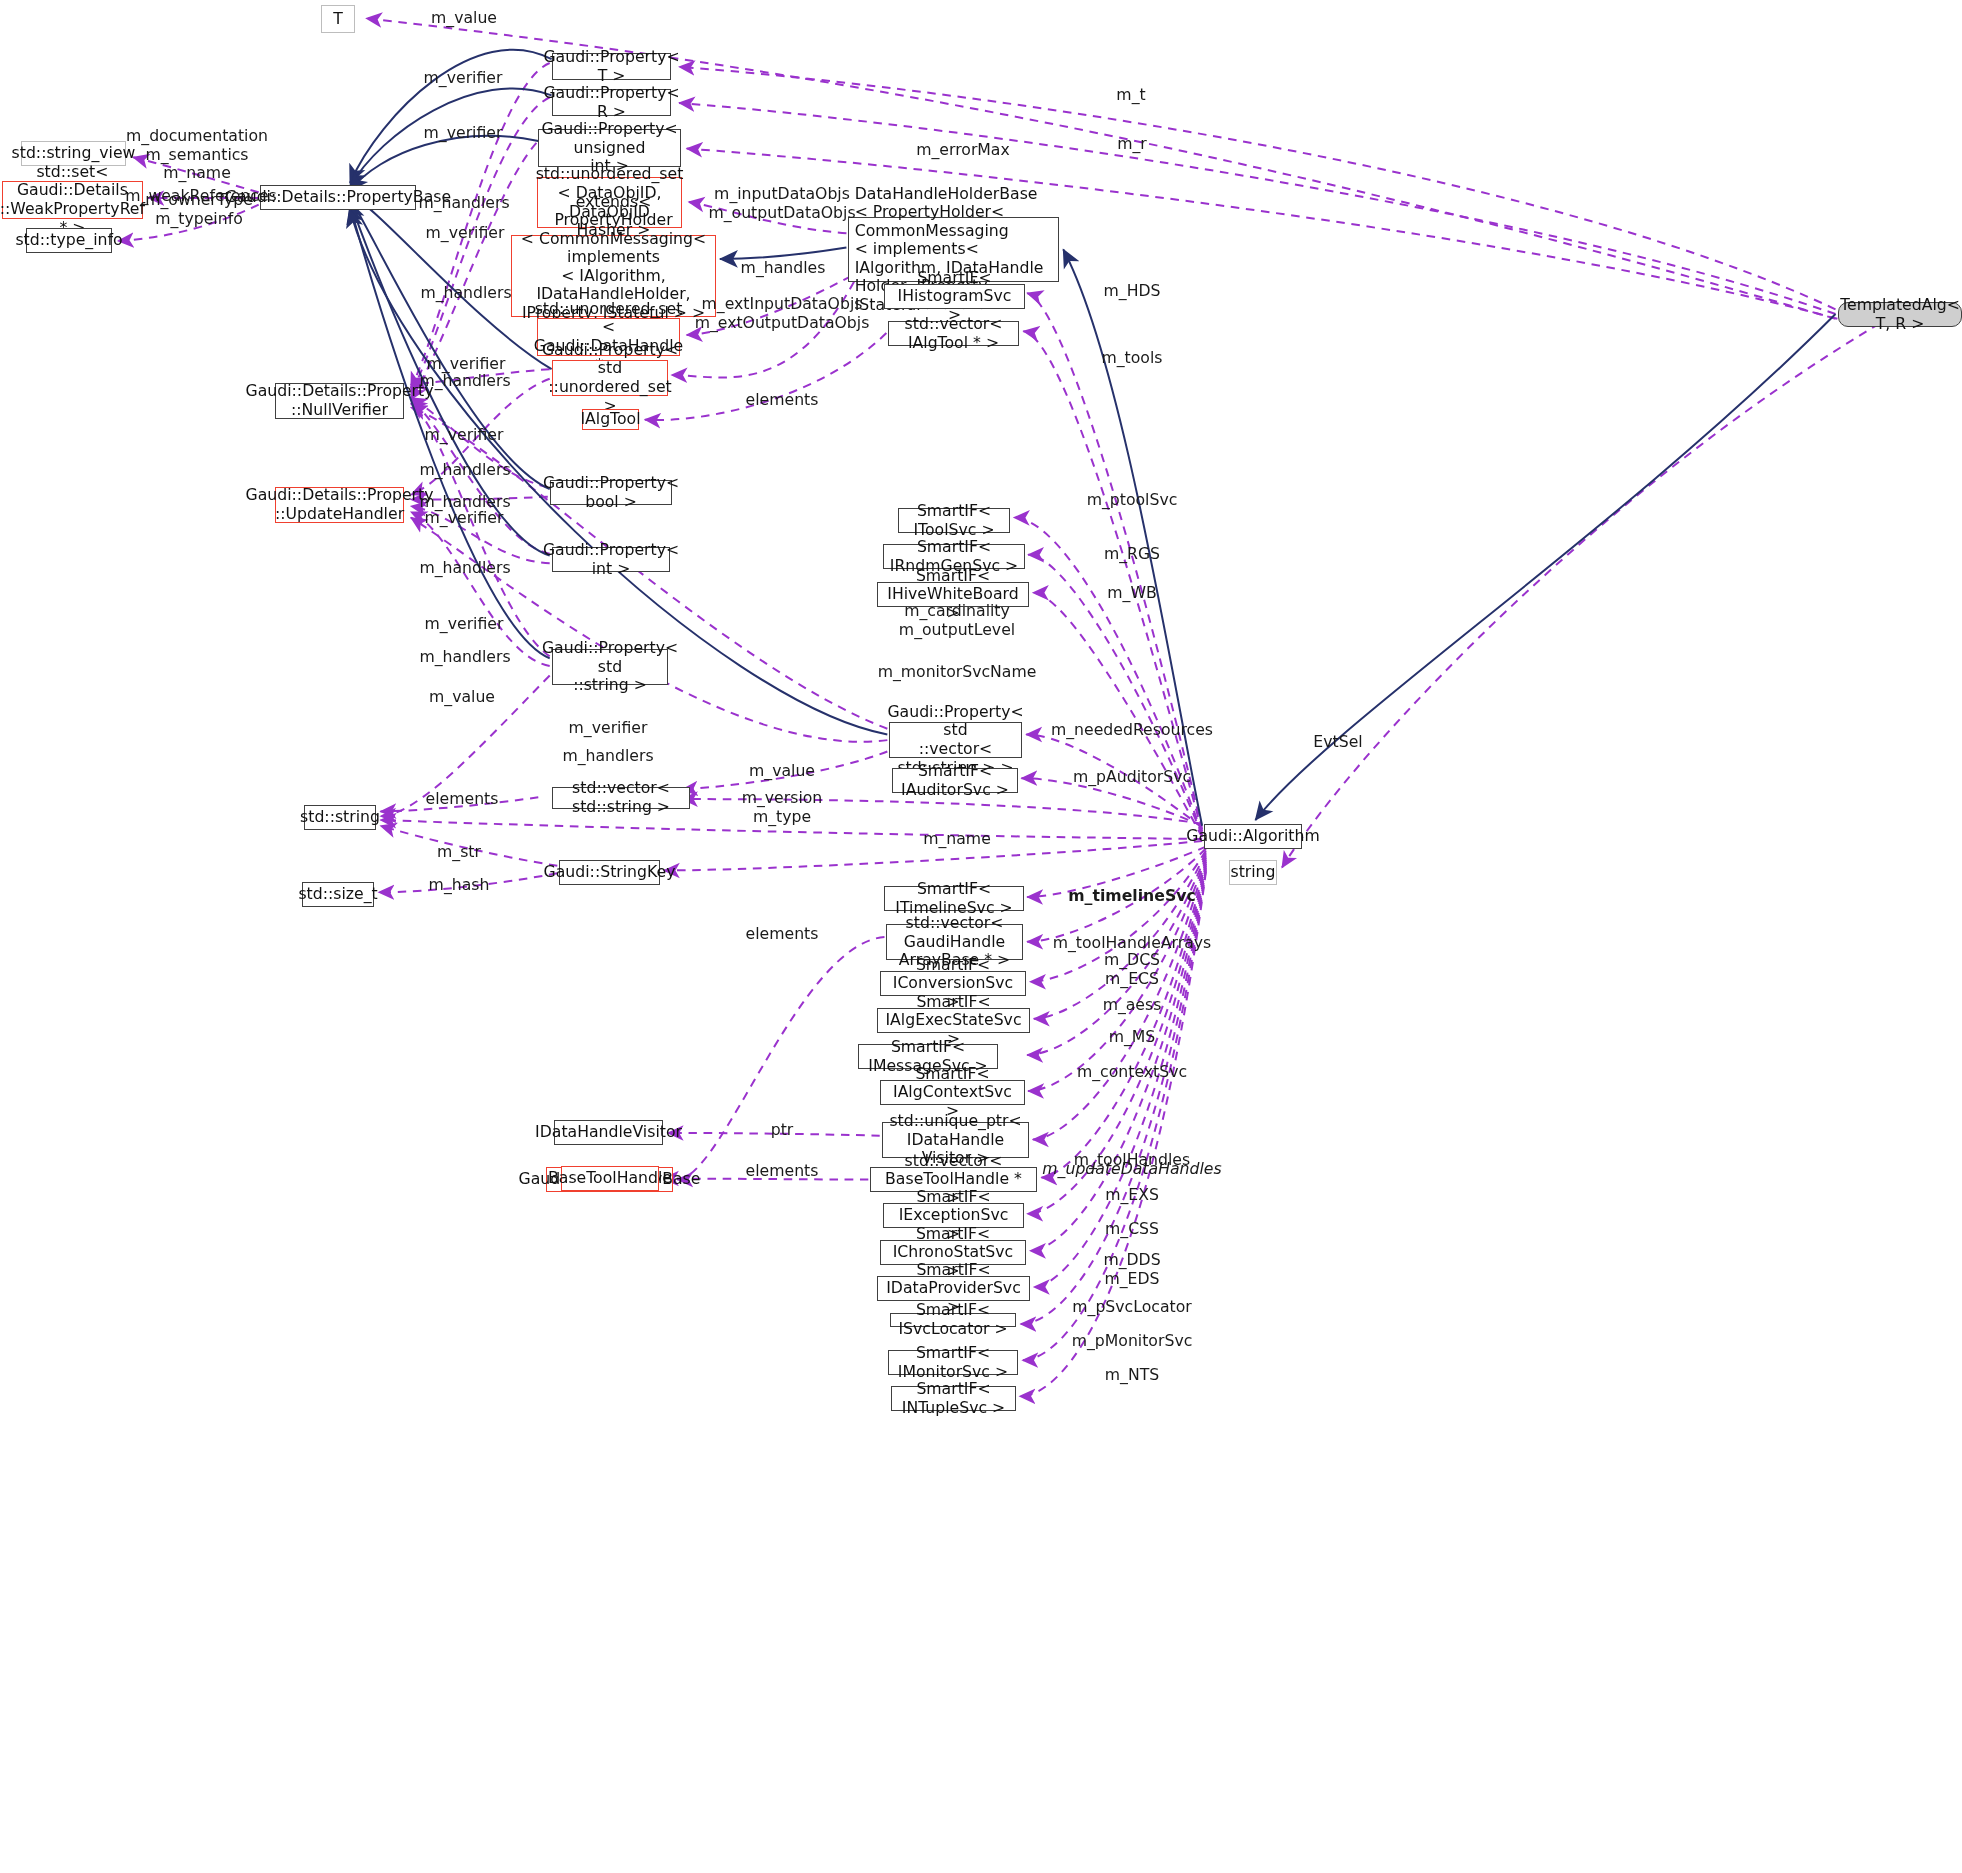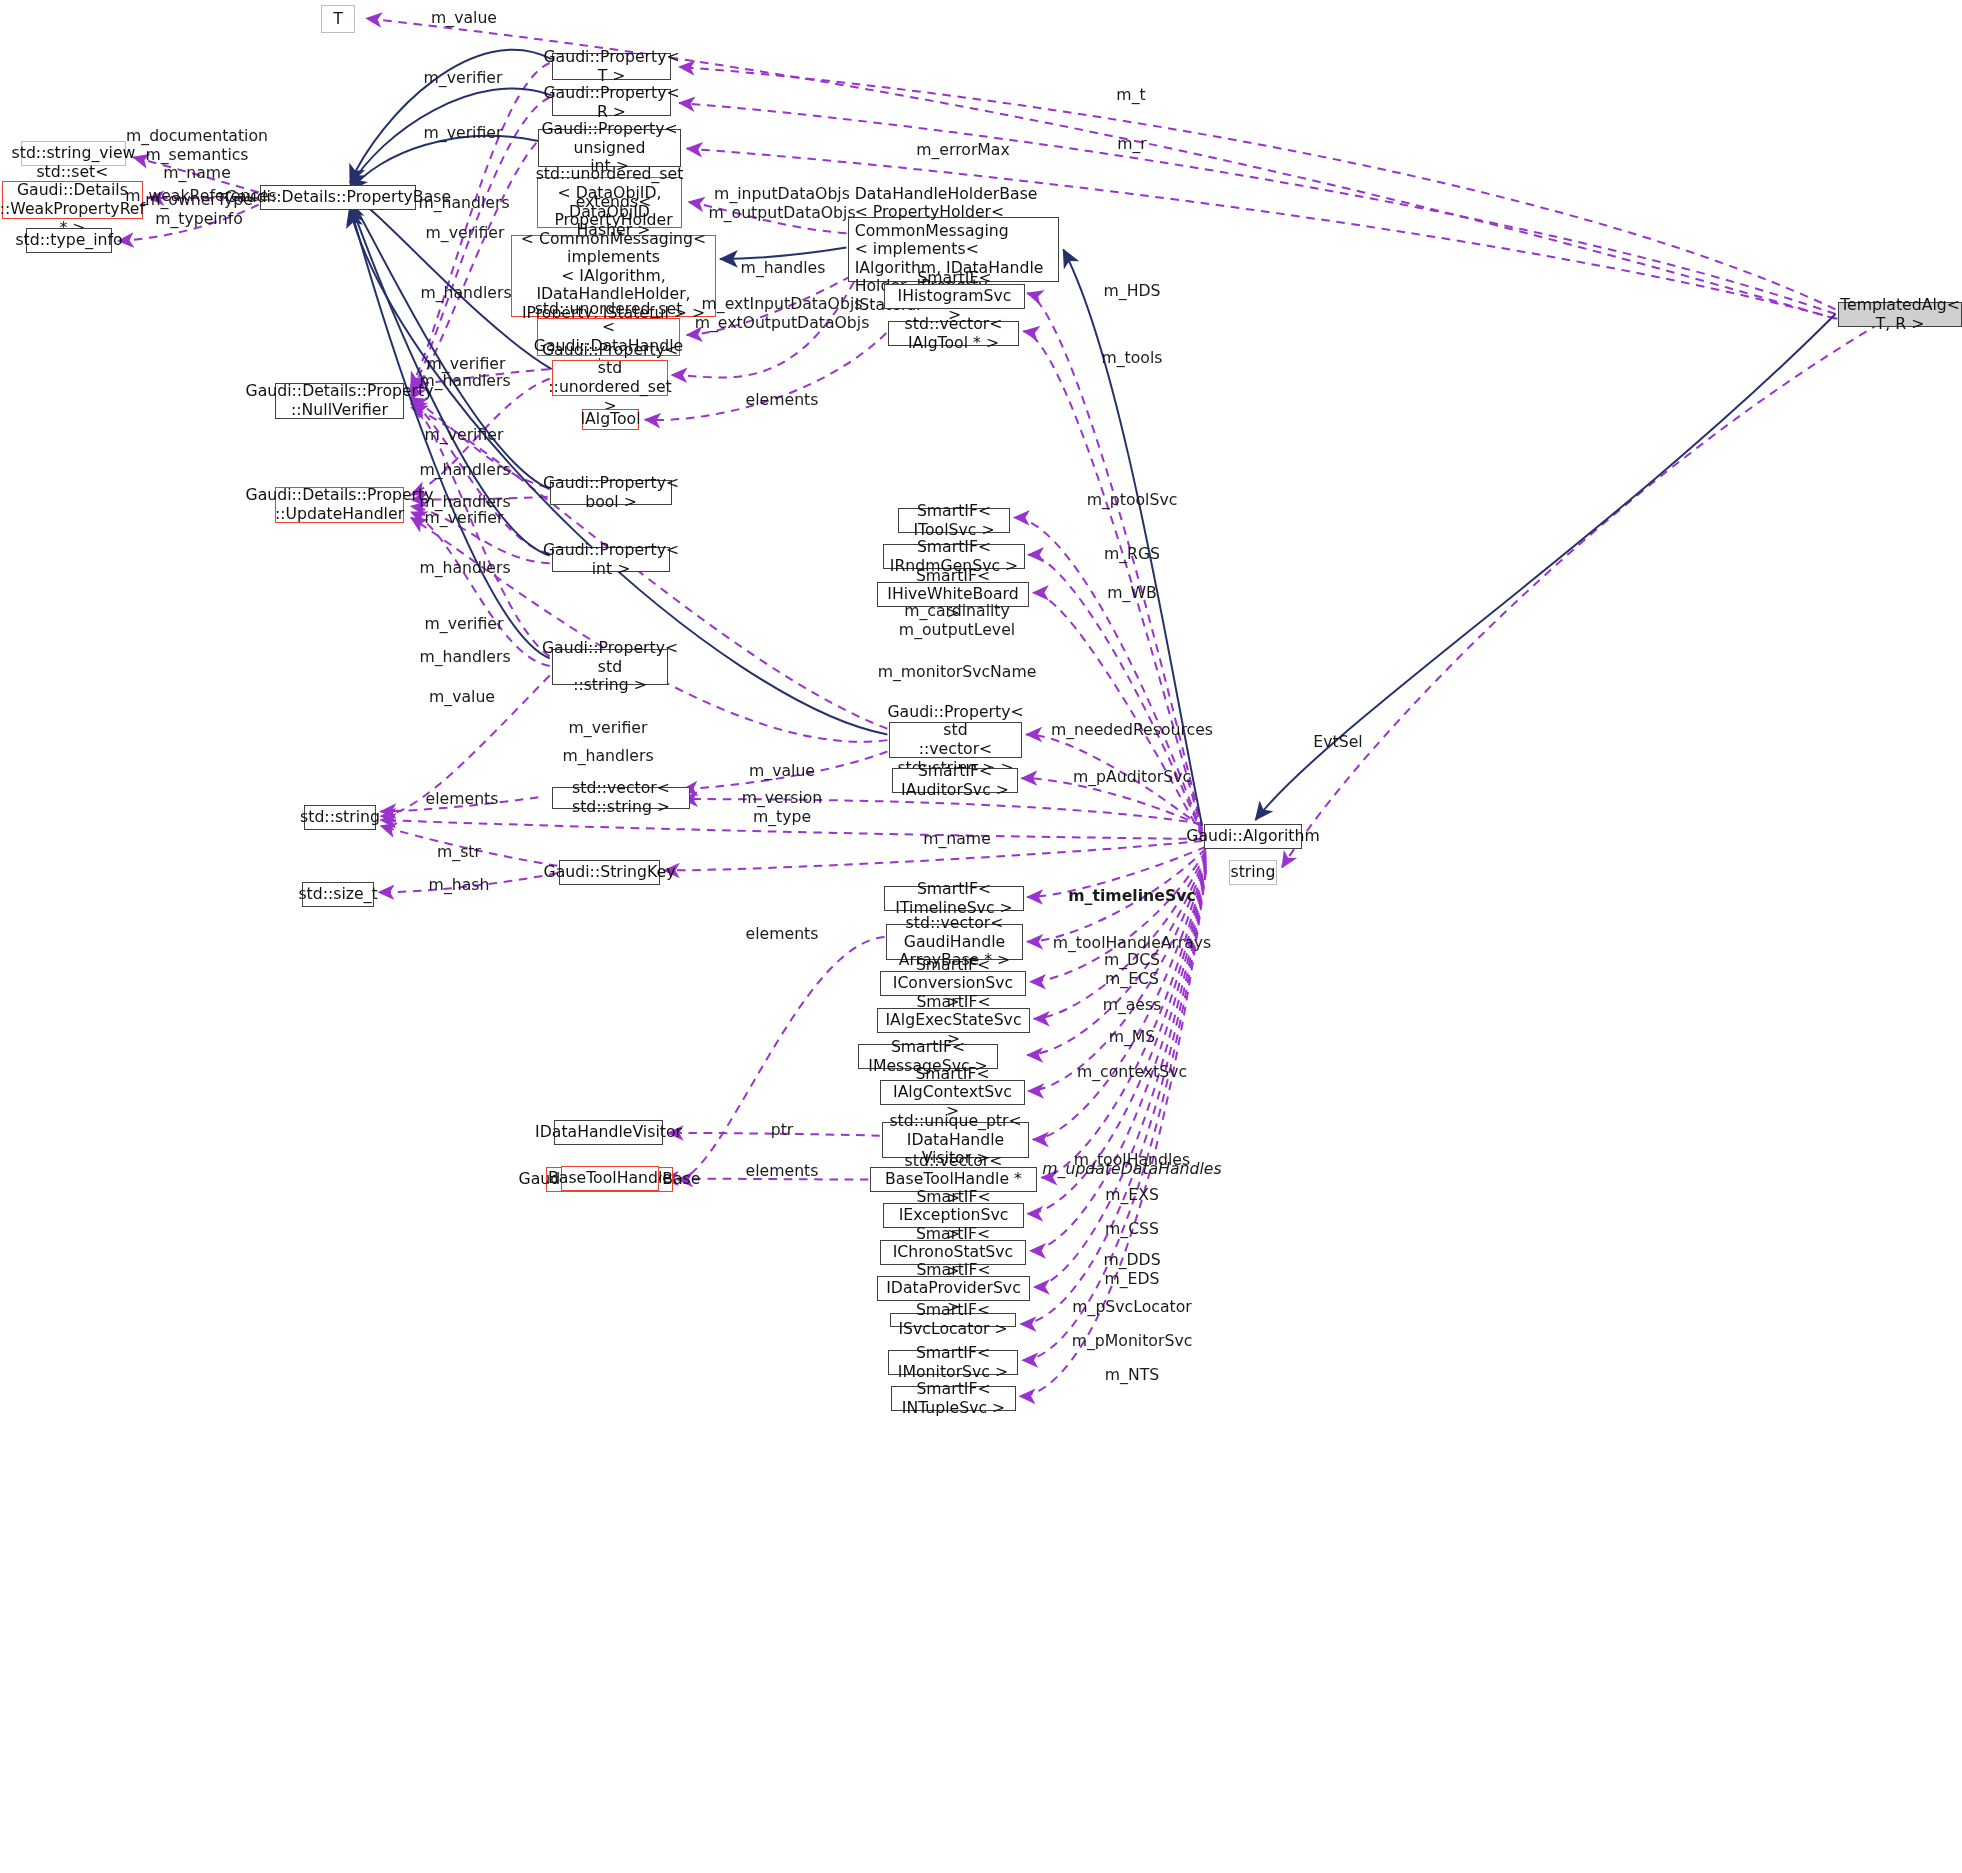--- a/index.html
+++ b/index.html
@@ -188,21 +188,21 @@
 Visitor &gt;</div>
     <div class="node" style="left: 870px; top: 1167px; width: 167px; height: 25px;">std::vector&lt; BaseToolHandle * &gt;</div>
     <div class="node" style="left: 883px; top: 1203px; width: 141px; height: 25px;">SmartIF&lt; IExceptionSvc &gt;</div>
     <div class="node" style="left: 880px; top: 1240px; width: 146px; height: 25px;">SmartIF&lt; IChronoStatSvc &gt;</div>
     <div class="node" style="left: 877px; top: 1276px; width: 153px; height: 25px;">SmartIF&lt; IDataProviderSvc &gt;</div>
     <div class="node" style="left: 890px; top: 1313px; width: 126px; height: 14px;">SmartIF&lt; ISvcLocator &gt;</div>
     <div class="node" style="left: 888px; top: 1350px; width: 130px; height: 25px;">SmartIF&lt; IMonitorSvc &gt;</div>
     <div class="node" style="left: 891px; top: 1386px; width: 125px; height: 25px;">SmartIF&lt; INTupleSvc &gt;</div>
     <div class="node" style="left: 1204px; top: 824px; width: 98px; height: 25px;">Gaudi::Algorithm</div>
     <div class="node gray" style="left: 1229px; top: 860px; width: 48px; height: 25px;">string</div>
-    <div class="node current" style="left: 1838px; top: 302px; width: 124px; height: 25px;">TemplatedAlg&lt; T, R &gt;</div>
+    <div class="node current" style="left: 1838px; top: 302px; width: 124px; height: 25px; border-radius: 10px;">TemplatedAlg&lt; T, R &gt;</div>
     <div class="elabel" style="left: 464px; top: 18px;">m_value</div>
     <div class="elabel" style="left: 463px; top: 78px;">m_verifier</div>
     <div class="elabel" style="left: 1131px; top: 95px;">m_t</div>
     <div class="elabel" style="left: 463px; top: 133px;">m_verifier</div>
     <div class="elabel" style="left: 1132px; top: 144px;">m_r</div>
     <div class="elabel" style="left: 197px; top: 155px;">m_documentation
 m_semantics
 m_name</div>
     <div class="elabel" style="left: 963px; top: 150px;">m_errorMax</div>
     <div class="elabel" style="left: 201px; top: 196px;">m_weakReferences</div>

